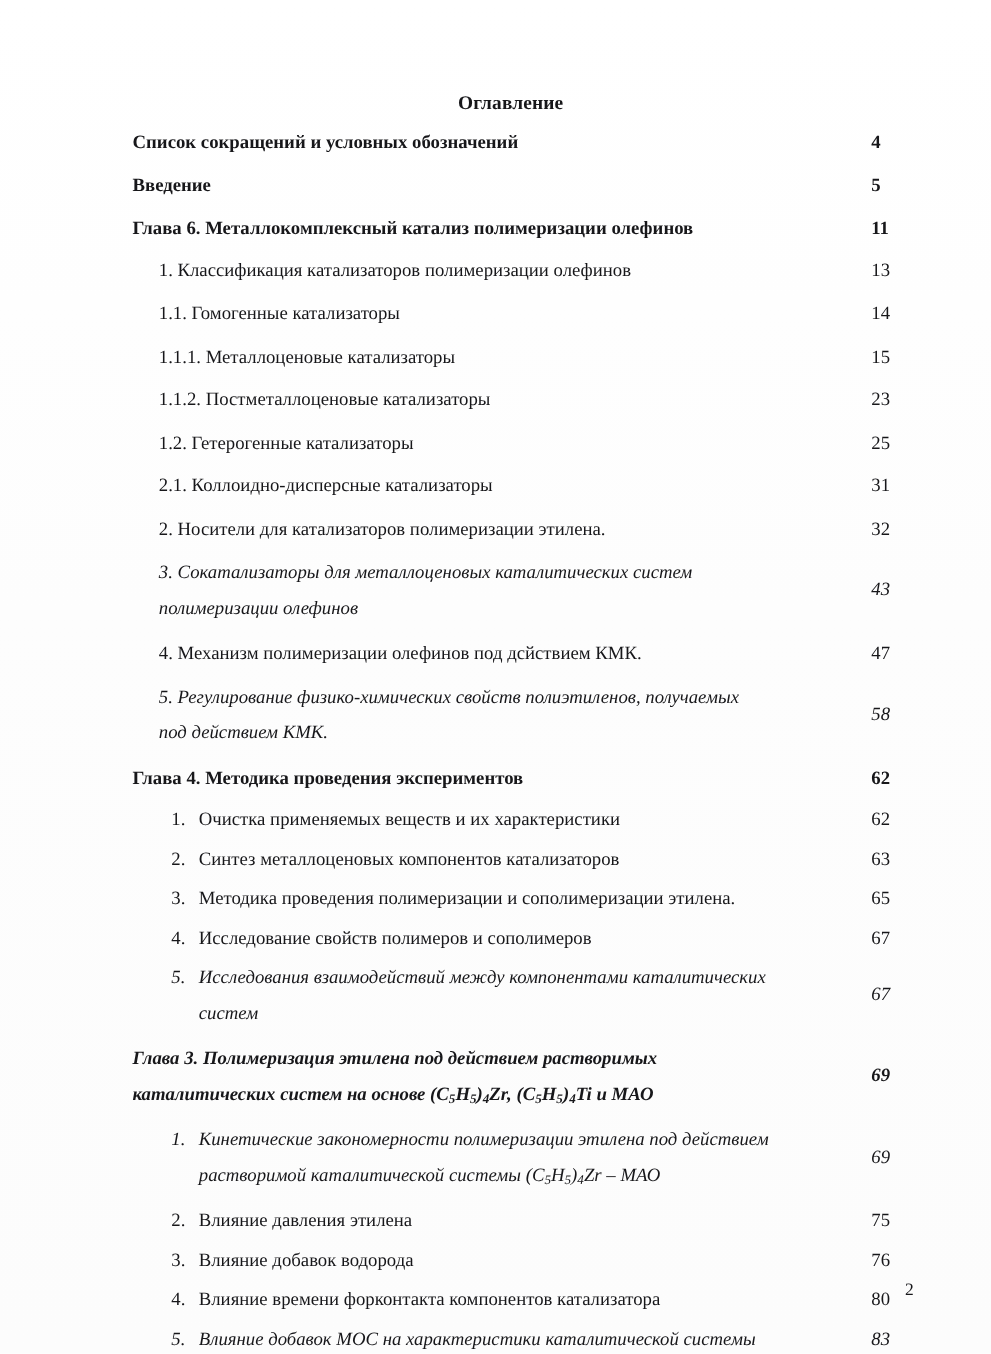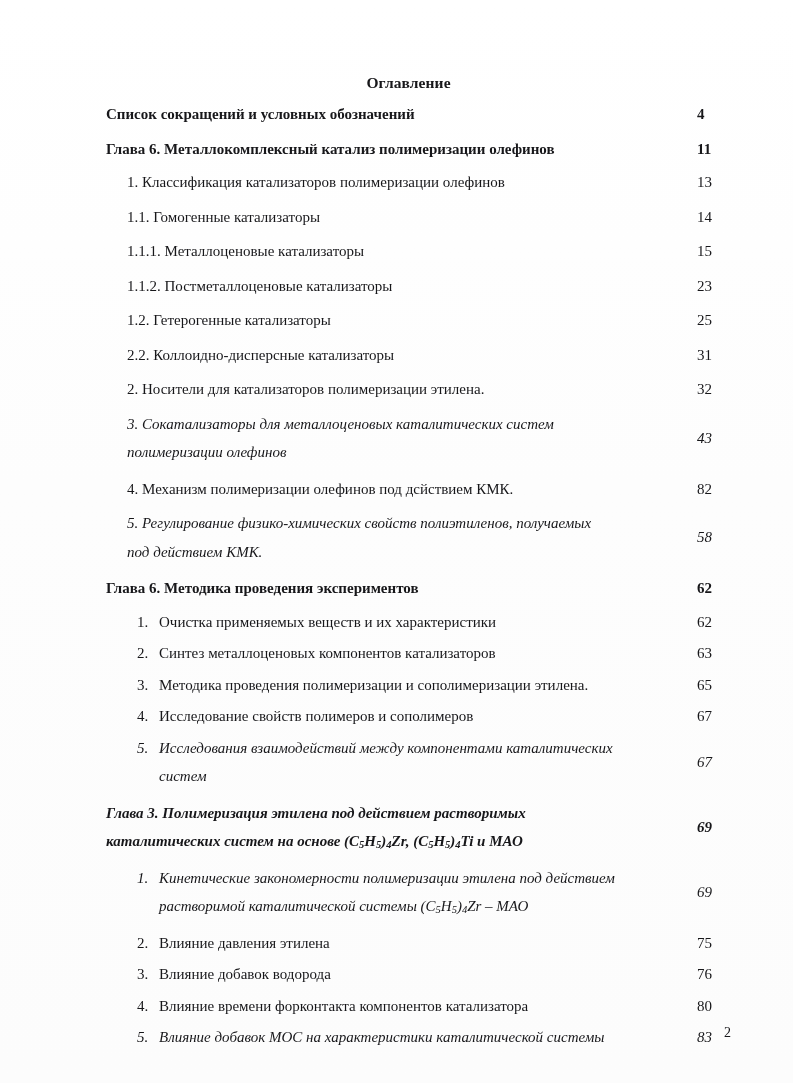--- a/index.html
+++ b/index.html
@@ -145,20 +145,24 @@
 <div class="page">
   <div class="content">
 
     <div class="doc-title">Оглавление</div>
 
     <div class="toc" id="toc-root">
         <div class="row lvl-top">
           <div class="label"><span>Список сокращений и условных обозначений</span></div>
           <div class="pageno">4</div>
         </div>
+        <div class="row lvl-top">
+          <div class="label"><span>Введение</span></div>
+          <div class="pageno">5</div>
+        </div>
         <div class="row lvl-chapter">
           <div class="label"><span>Глава 6. Металлокомплексный катализ полимеризации олефинов</span></div>
           <div class="pageno">11</div>
         </div>
         <div class="row lvl-sub">
           <div class="label"><span>1. Классификация катализаторов полимеризации олефинов</span></div>
           <div class="pageno">13</div>
         </div>
         <div class="row lvl-sub">
           <div class="label"><span>1.1. Гомогенные катализаторы</span></div>
@@ -170,41 +174,41 @@
         </div>
         <div class="row lvl-sub">
           <div class="label"><span>1.1.2. Постметаллоценовые катализаторы</span></div>
           <div class="pageno">23</div>
         </div>
         <div class="row lvl-sub">
           <div class="label"><span>1.2. Гетерогенные катализаторы</span></div>
           <div class="pageno">25</div>
         </div>
         <div class="row lvl-sub">
-          <div class="label"><span>2.2. Коллоидно-дисперсные катализаторы</span></div>
+          <div class="label"><span>2.1. Коллоидно-дисперсные катализаторы</span></div>
           <div class="pageno">31</div>
         </div>
         <div class="row lvl-sub">
           <div class="label"><span>2. Носители для катализаторов полимеризации этилена.</span></div>
           <div class="pageno">32</div>
         </div>
         <div class="row lvl-sub loose">
           <div class="label"><span>3. Сокатализаторы для металлоценовых каталитических систем</span><span class="cont">полимеризации олефинов</span></div>
           <div class="pageno">43</div>
         </div>
         <div class="row lvl-sub">
           <div class="label"><span>4. Механизм полимеризации олефинов под дcйствием КМК.</span></div>
-          <div class="pageno">82</div>
+          <div class="pageno">47</div>
         </div>
         <div class="row lvl-sub loose">
           <div class="label"><span>5. Регулирование физико-химических свойств полиэтиленов, получаемых</span><span class="cont">под действием КМК.</span></div>
           <div class="pageno">58</div>
         </div>
         <div class="row lvl-chapter">
-          <div class="label"><span>Глава 6. Методика проведения экспериментов</span></div>
+          <div class="label"><span>Глава 4. Методика проведения экспериментов</span></div>
           <div class="pageno">62</div>
         </div>
         <div class="row lvl-num">
           <div class="label">
             <span class="marker">1.</span>
             <span class="numtext">Очистка применяемых веществ и их характеристики</span>
           </div>
           <div class="pageno">62</div>
         </div>
         <div class="row lvl-num">

